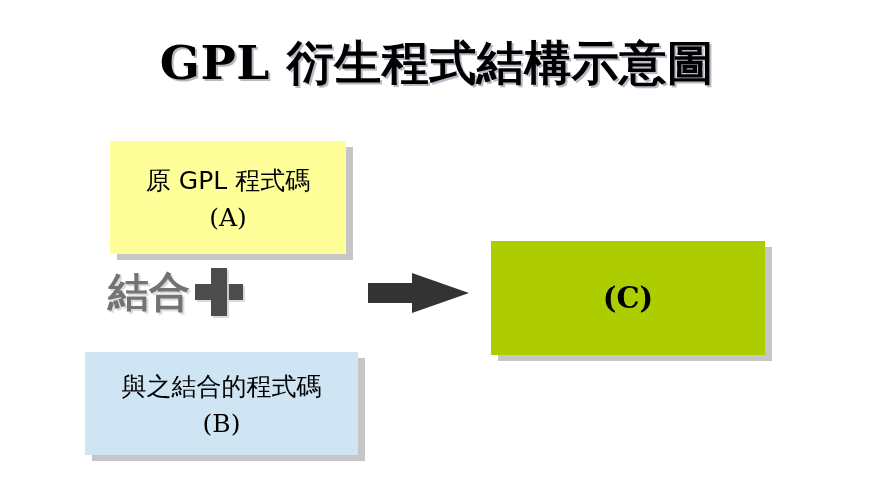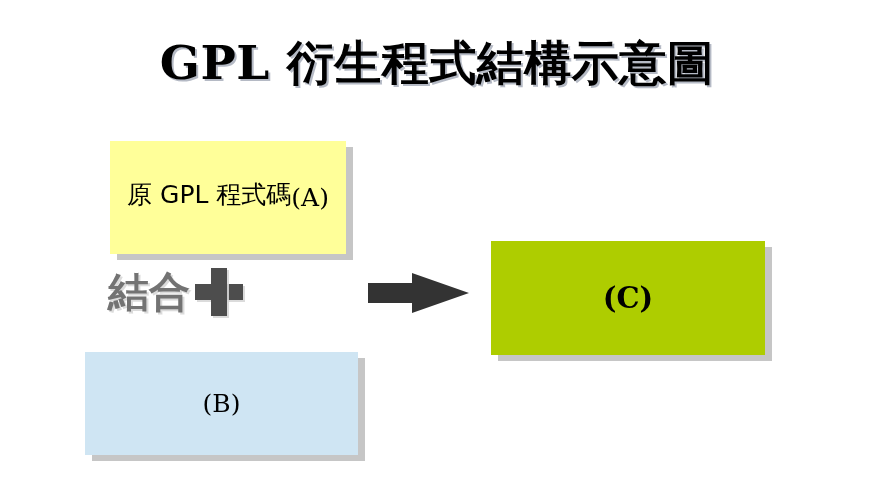--- a/index.html
+++ b/index.html
@@ -35,21 +35,21 @@
     font-family: "DejaVu Serif", serif;
     font-weight: bold;
     text-align: right;
   }
 
   
   .node-box {
     position: absolute;
     box-sizing: border-box;
     display: flex;
-    flex-direction: row;
+    flex-direction: column;
     align-items: center;
     justify-content: center;
     text-align: center;
     color: #000000;
     box-shadow: 7px 6px 0 0 #c6c6c6;
   }
   .node-line {
     display: block;
     white-space: nowrap;
   }
@@ -150,20 +150,21 @@
   <span class="node-line line1">原 GPL 程式碼</span>
   <span class="node-line line2">(A)</span>
 </div>
 
 <div id="combine-operator">
   <span>結合</span>
   <span class="plus-glyph"></span>
 </div>
 
 <div class="node-box" id="box-b">
+  <span class="node-line line1">與之結合的程式碼</span>
   <span class="node-line line2">(B)</span>
 </div>
 
 <div id="flow-arrow">
   <svg width="104" height="46" viewBox="0 0 104 46" xmlns="http://www.w3.org/2000/svg">
     <polygon points="0,13 44,13 44,3 101,23 44,43 44,33 0,33" fill="#333333"></polygon>
   </svg>
 </div>
 
 <div class="node-box" id="box-c">

